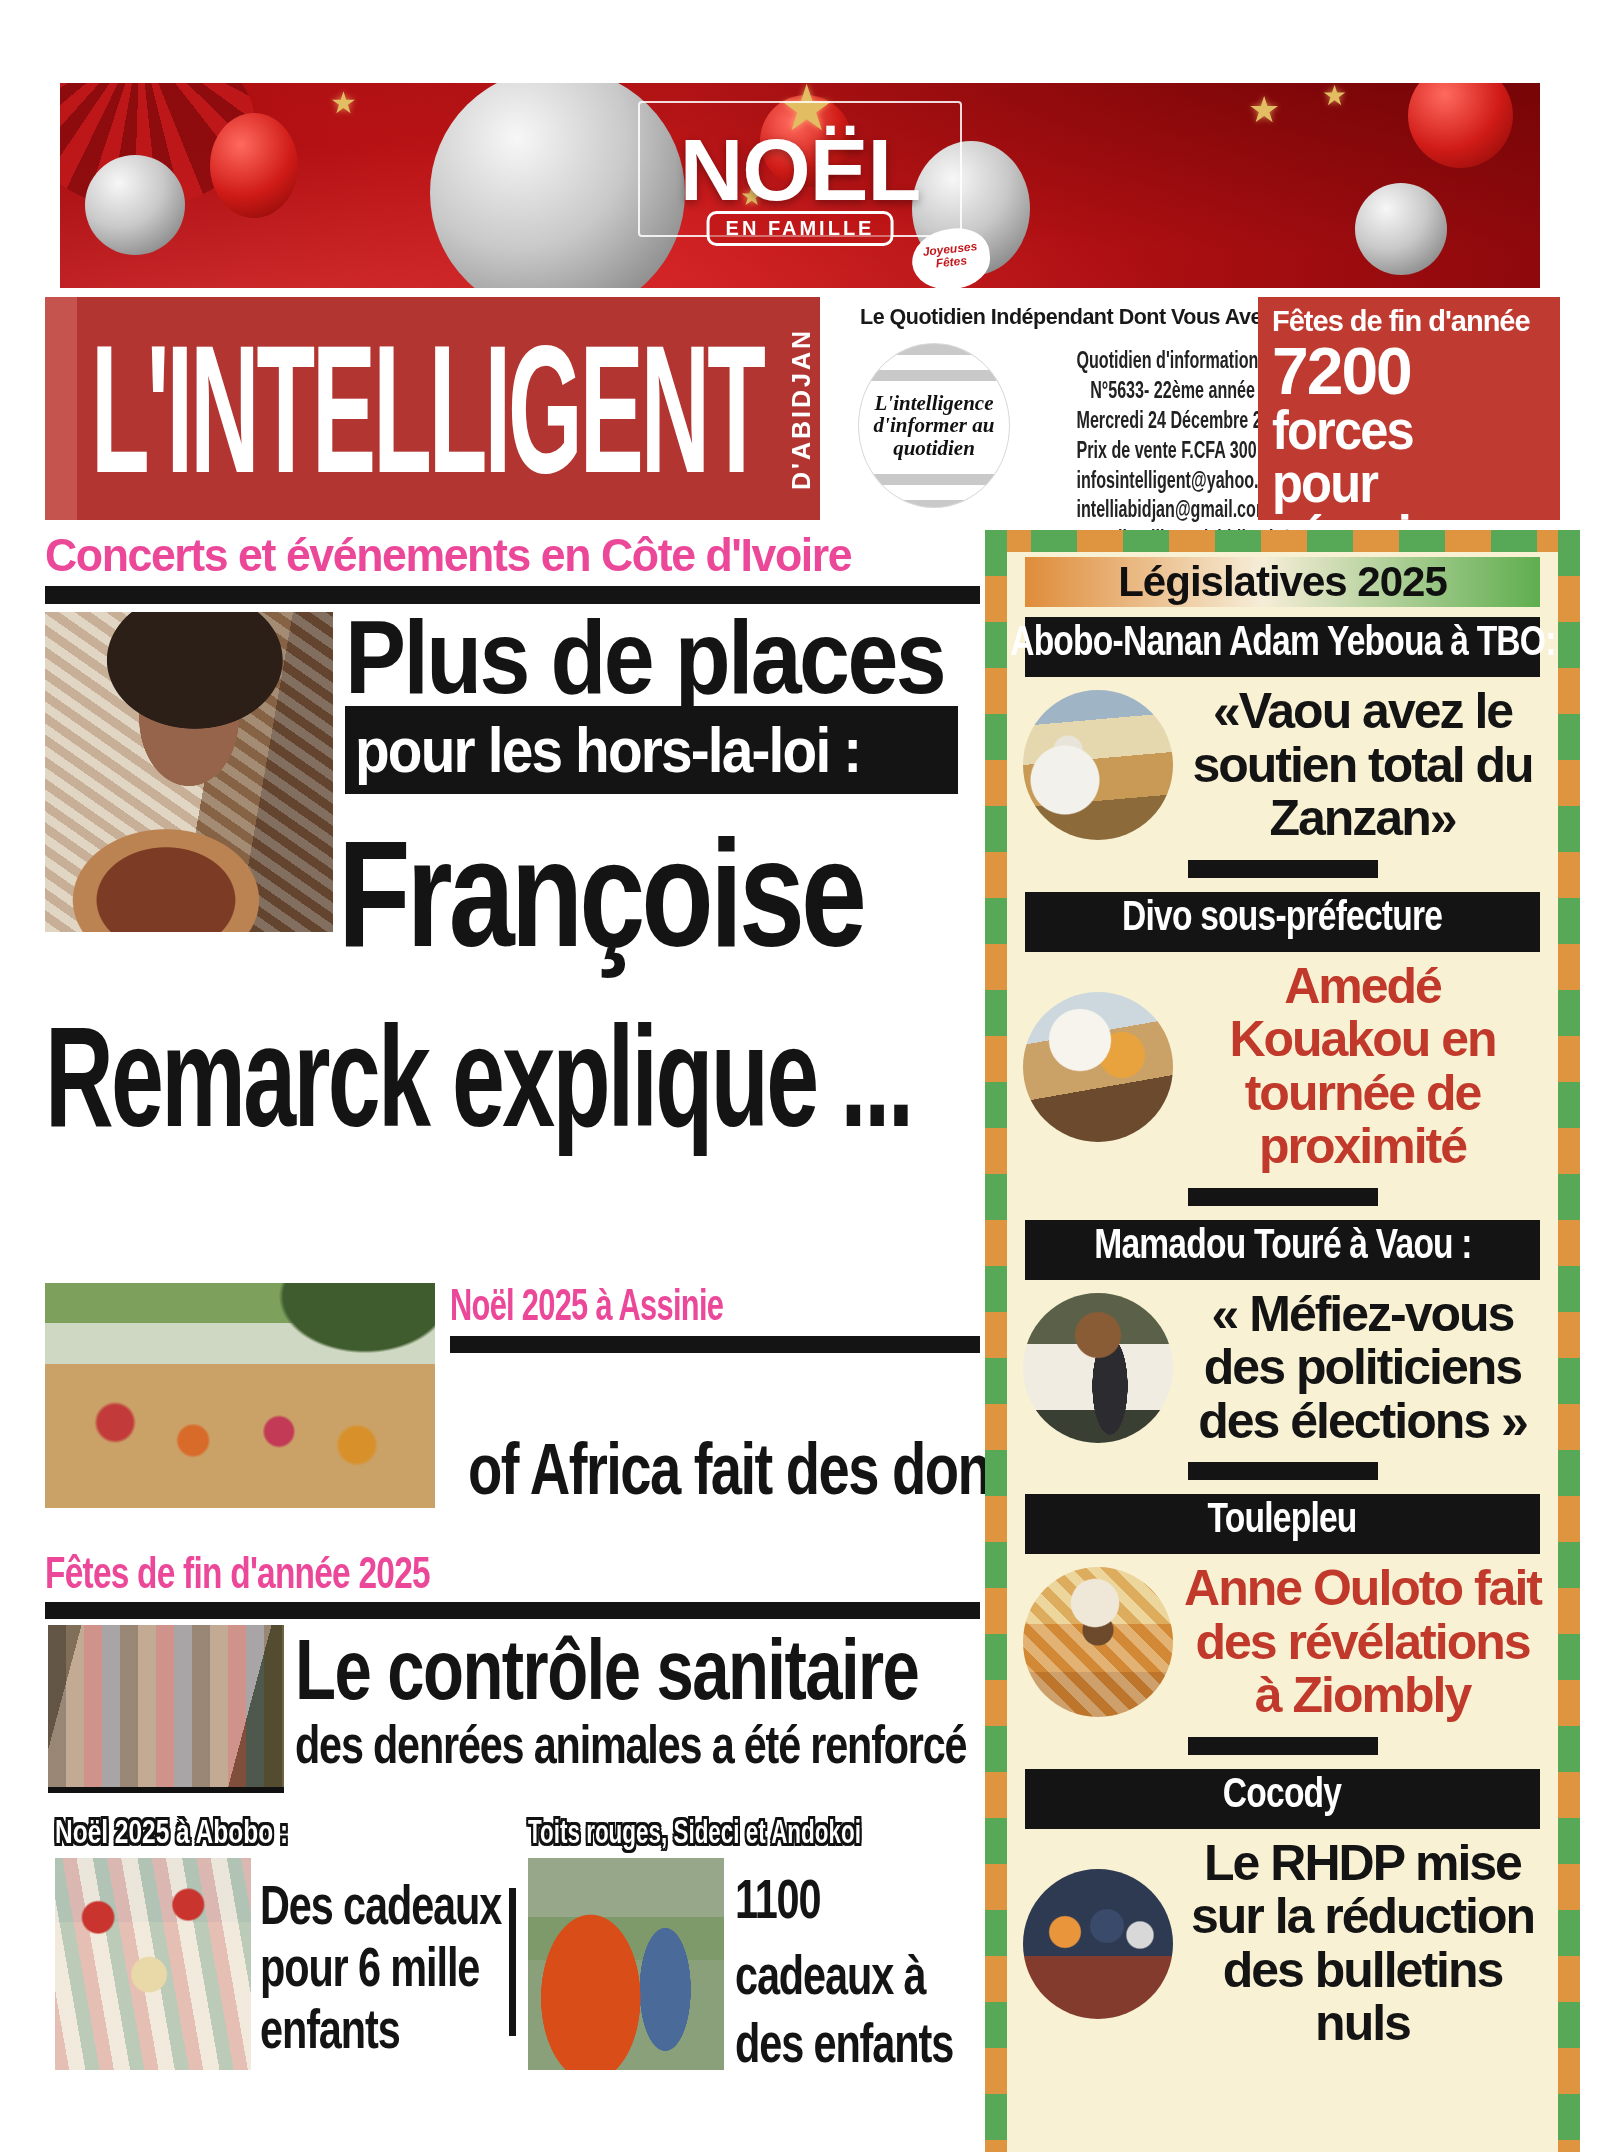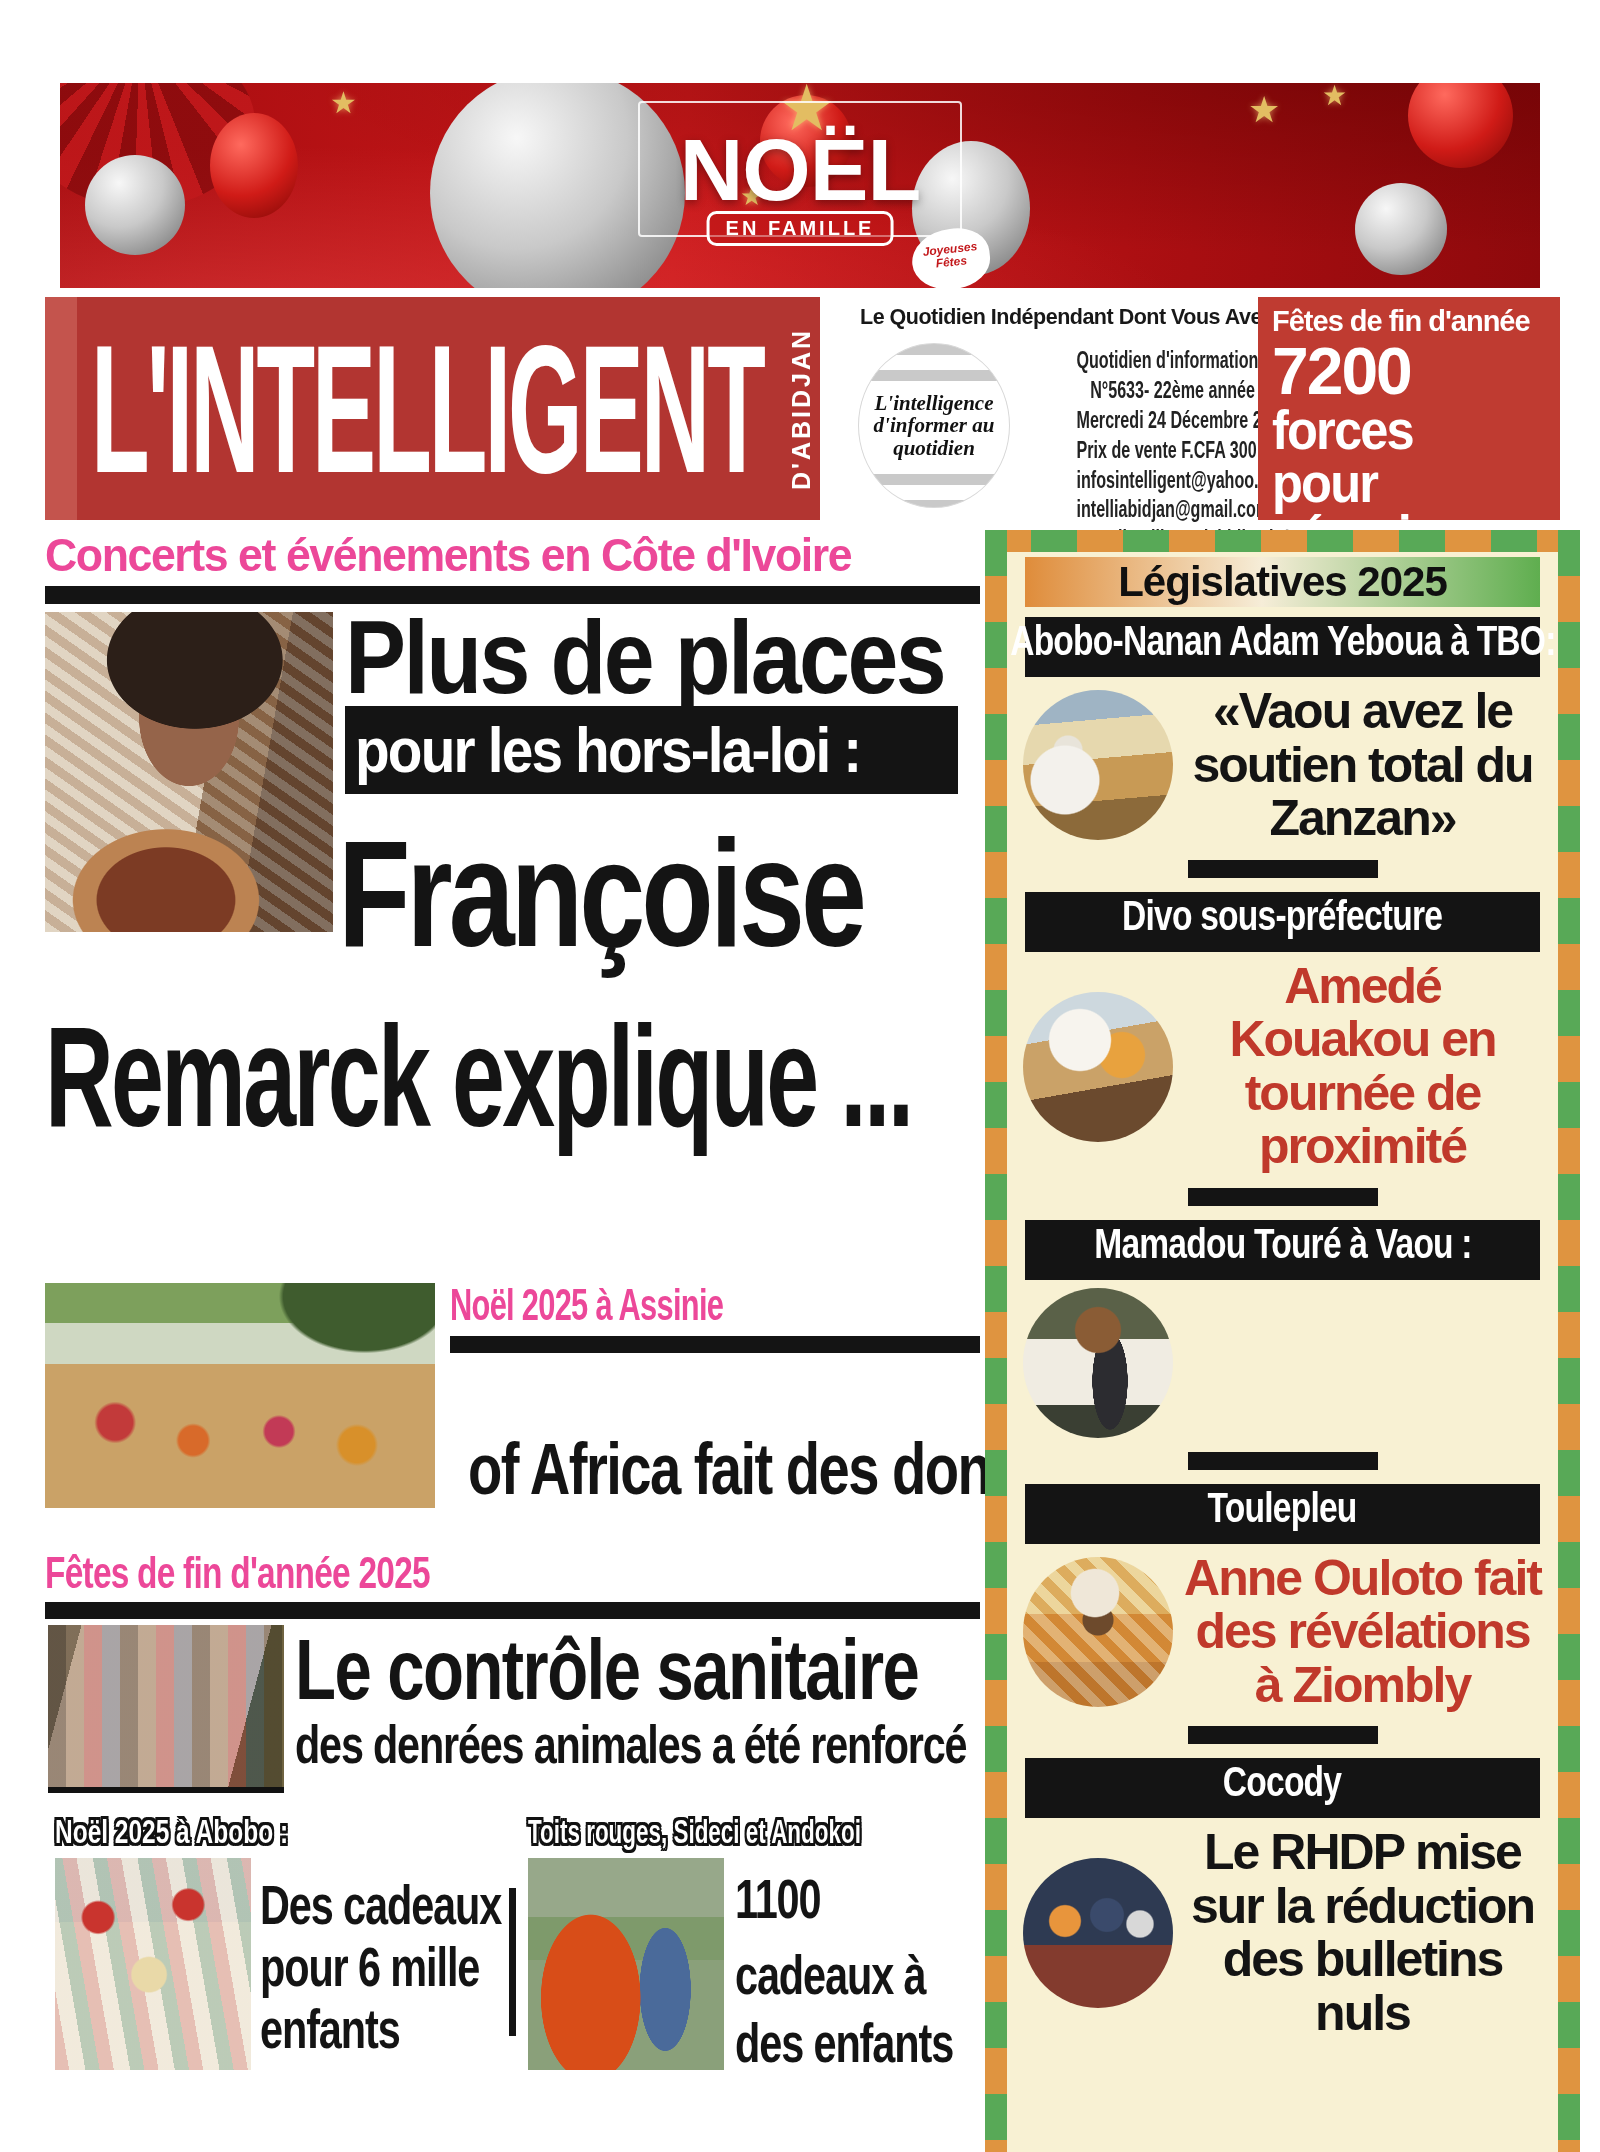--- a/index.html
+++ b/index.html
@@ -328,20 +328,21 @@
         </div>
       </div>
       <div class="sb-sep"></div>
 
       <div>
         <div class="sb-kicker">
             <span>Mamadou Touré à Vaou :</span>
           </div>
         <div class="sb-row">
           <div class="sb-photo cp3"></div>
+          <div class="sb-headline">« Méfiez-vous des politiciens des élections »</div>
         </div>
       </div>
       <div class="sb-sep"></div>
 
       <div>
         <div class="sb-kicker">
             <span>Toulepleu</span>
           </div>
         <div class="sb-row">
           <div class="sb-photo cp4"></div>

